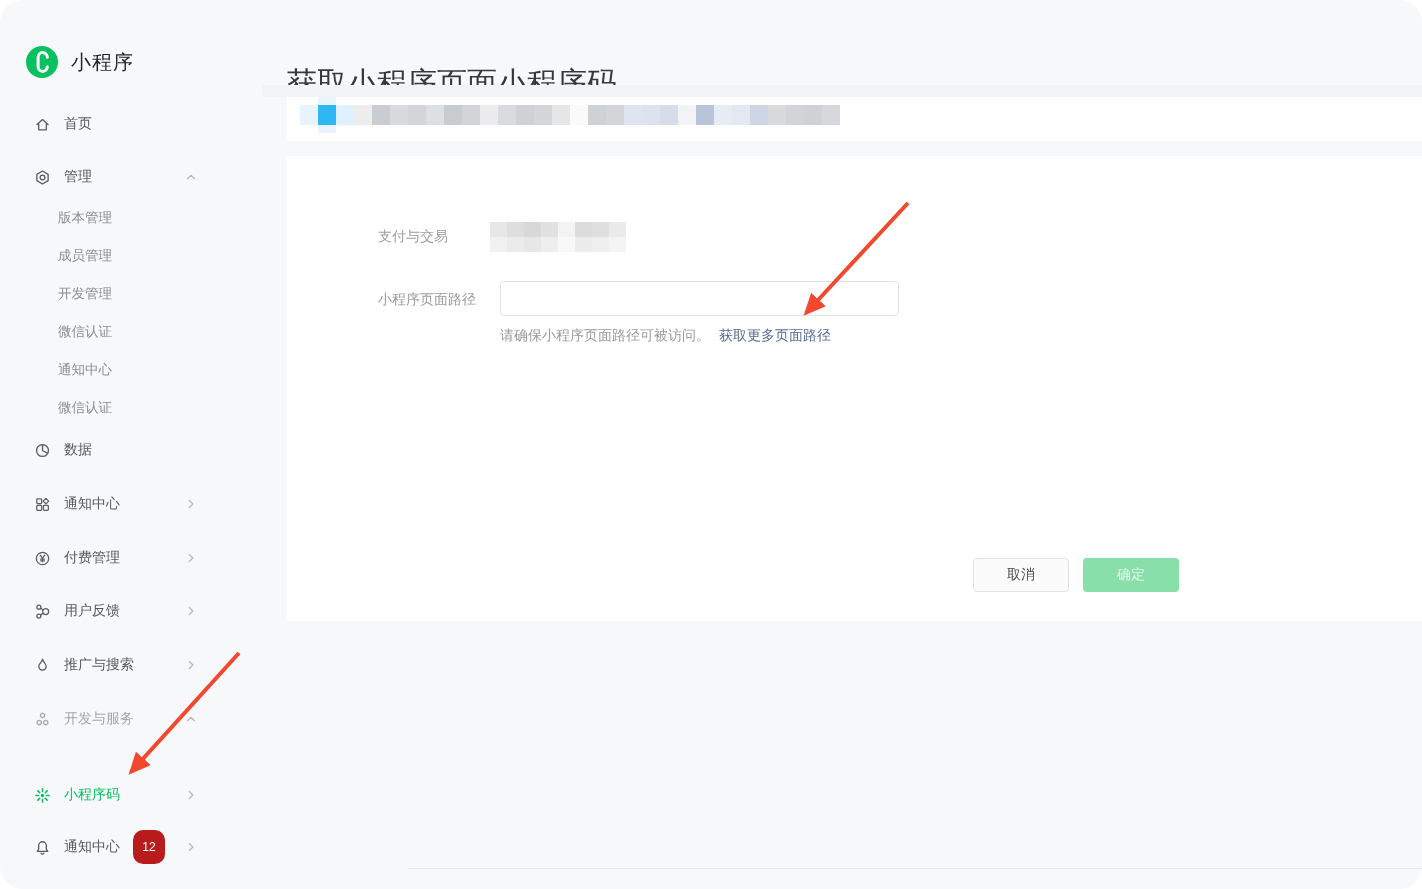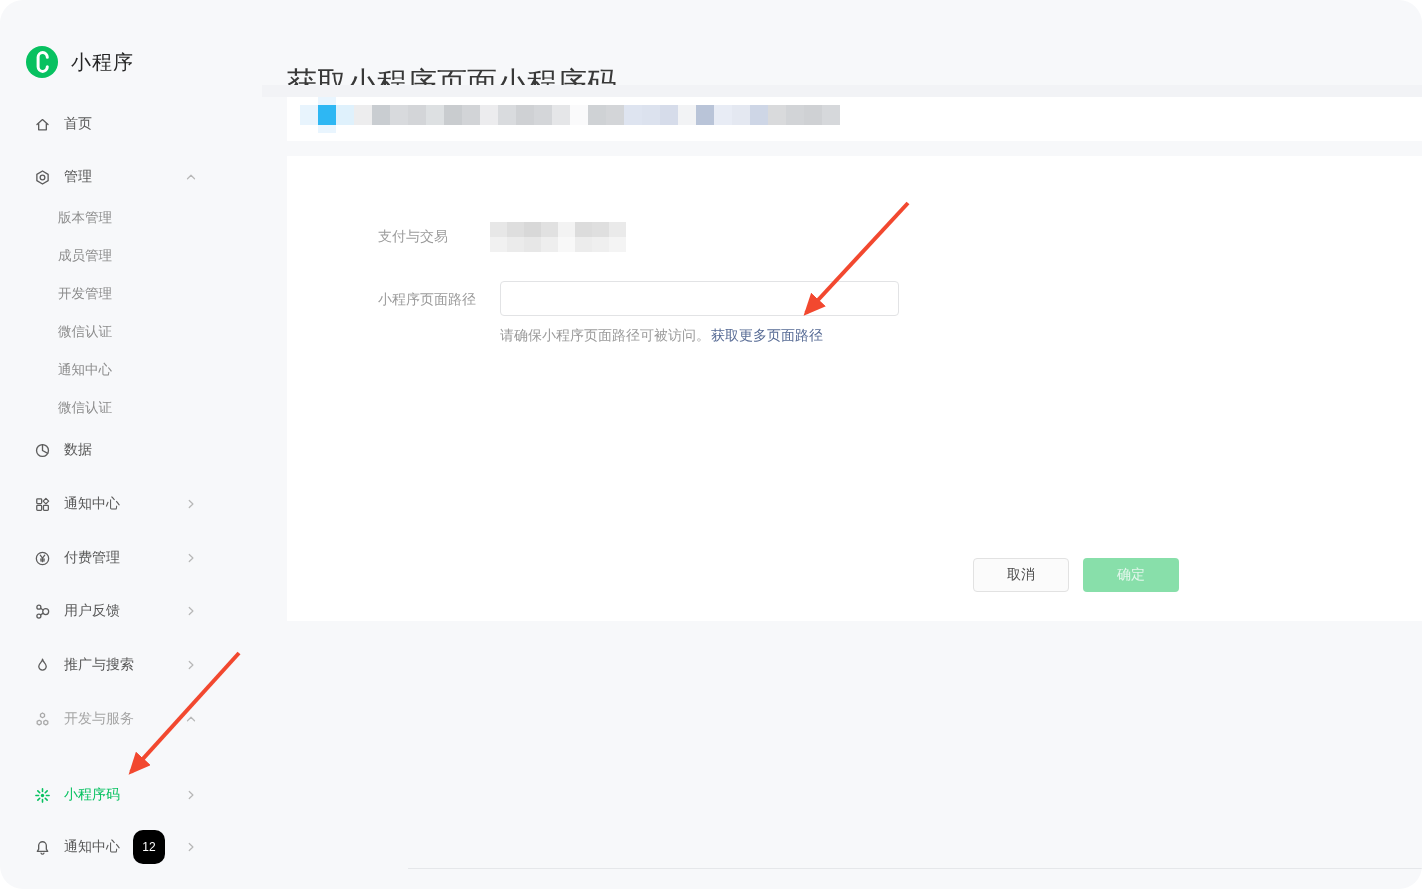--- a/index.html
+++ b/index.html
@@ -18,40 +18,40 @@
   .nav-item{position:absolute;left:34px;width:176px;height:26px;display:flex;align-items:center;gap:13px;cursor:pointer;}
   .nav-item .nicon{width:17px;height:17px;display:flex;align-items:center;justify-content:center;color:#5d5d5d;flex:none;}
   .nav-item .nlabel{font-size:14px;color:#595959;white-space:nowrap;}
   .nav-item.dim .nicon{color:#a8a8a8;}
   .nav-item.dim .nlabel{color:#a5a5a5;}
   .nav-item.active .nicon{color:#07c160;}
   .nav-item.active .nlabel{color:#07c160;font-family:Liberation Mono, monospace;}
   .nav-sub{position:absolute;left:58px;height:22px;display:flex;align-items:center;cursor:pointer;}
   .nav-sub .nlabel{font-size:13.5px;color:#8c8c8c;white-space:nowrap;}
   .chev{position:absolute;left:149px;width:16px;height:16px;color:#b8b8b8;display:flex;align-items:center;justify-content:center;}
-  .badge{min-width:18px;padding:4px 7px;height:26px;border-radius:10px;background:#000000;color:#fff;
+  .badge{min-width:18px;padding:4px 7px;height:26px;border-radius:10px;background:#b91c1c;color:#fff;
     font-size:12px;display:flex;align-items:center;justify-content:center;line-height:1;}
   
   .page-title{position:absolute;left:287px;top:42px;font-size:30px;color:#383838;font-weight:400;margin-top:21px;}
   .header-sep{position:absolute;left:262px;top:85px;width:1160px;height:12px;background:#f2f3f6;}
   .crumb-card{position:absolute;left:287px;top:97px;width:1135px;height:44px;background:#ffffff;}
   .mosaic-row{position:absolute;left:13px;top:8px;display:flex;}
   .mosaic-row div{width:18px;height:20px;}
   .mosaic-row::before{content:"";position:absolute;left:18px;top:-8px;width:18px;height:8px;background:#e9f5fe;}
   .mosaic-row::after{content:"";position:absolute;left:18px;top:20px;width:18px;height:8px;background:#e9f5fe;}
   .form-card{position:absolute;left:287px;top:156px;width:1135px;height:465px;background:#ffffff;}
   .field-label{position:absolute;font-size:14px;color:#9b9b9b;}
   .name-mosaic{position:absolute;left:203px;top:66px;}
   .name-mosaic .mrow{display:flex;}
   .name-mosaic .mrow div{width:17px;height:15px;}
   .path-input{position:absolute;left:213px;top:125px;width:399px;height:35px;box-sizing:border-box;
     border:1px solid #e2e3e5;border-radius:4px;background:#fff;outline:none;padding:0 10px;
     font-size:14px;color:#333;font-family:inherit;}
   .helper{position:absolute;left:213px;top:171px;font-size:14px;color:#9b9b9b;}
-  .helper .link{color:#576b95;margin-left:1px;cursor:pointer;text-decoration:none;}
+  .helper .link{color:#576b95;margin-left:9px;cursor:pointer;text-decoration:none;}
   .btn{position:absolute;top:402px;width:96px;height:34px;border-radius:4px;font-size:14px;
     display:flex;align-items:center;justify-content:center;cursor:pointer;box-sizing:border-box;font-family:inherit;}
   .btn-cancel{left:686px;background:#fbfbfb;border:1px solid #e2e2e2;color:#4c4c4c;}
   .btn-confirm{left:796px;background:#88dfaa;border:none;color:#e3f7ec;cursor:default;}
   .bottom-divider{position:absolute;left:408px;top:868px;width:1014px;height:1px;background:#e5e7ea;}
   .arrows{position:absolute;left:0;top:0;pointer-events:none;z-index:50;}
 </style>
 </head>
 <body>
 

